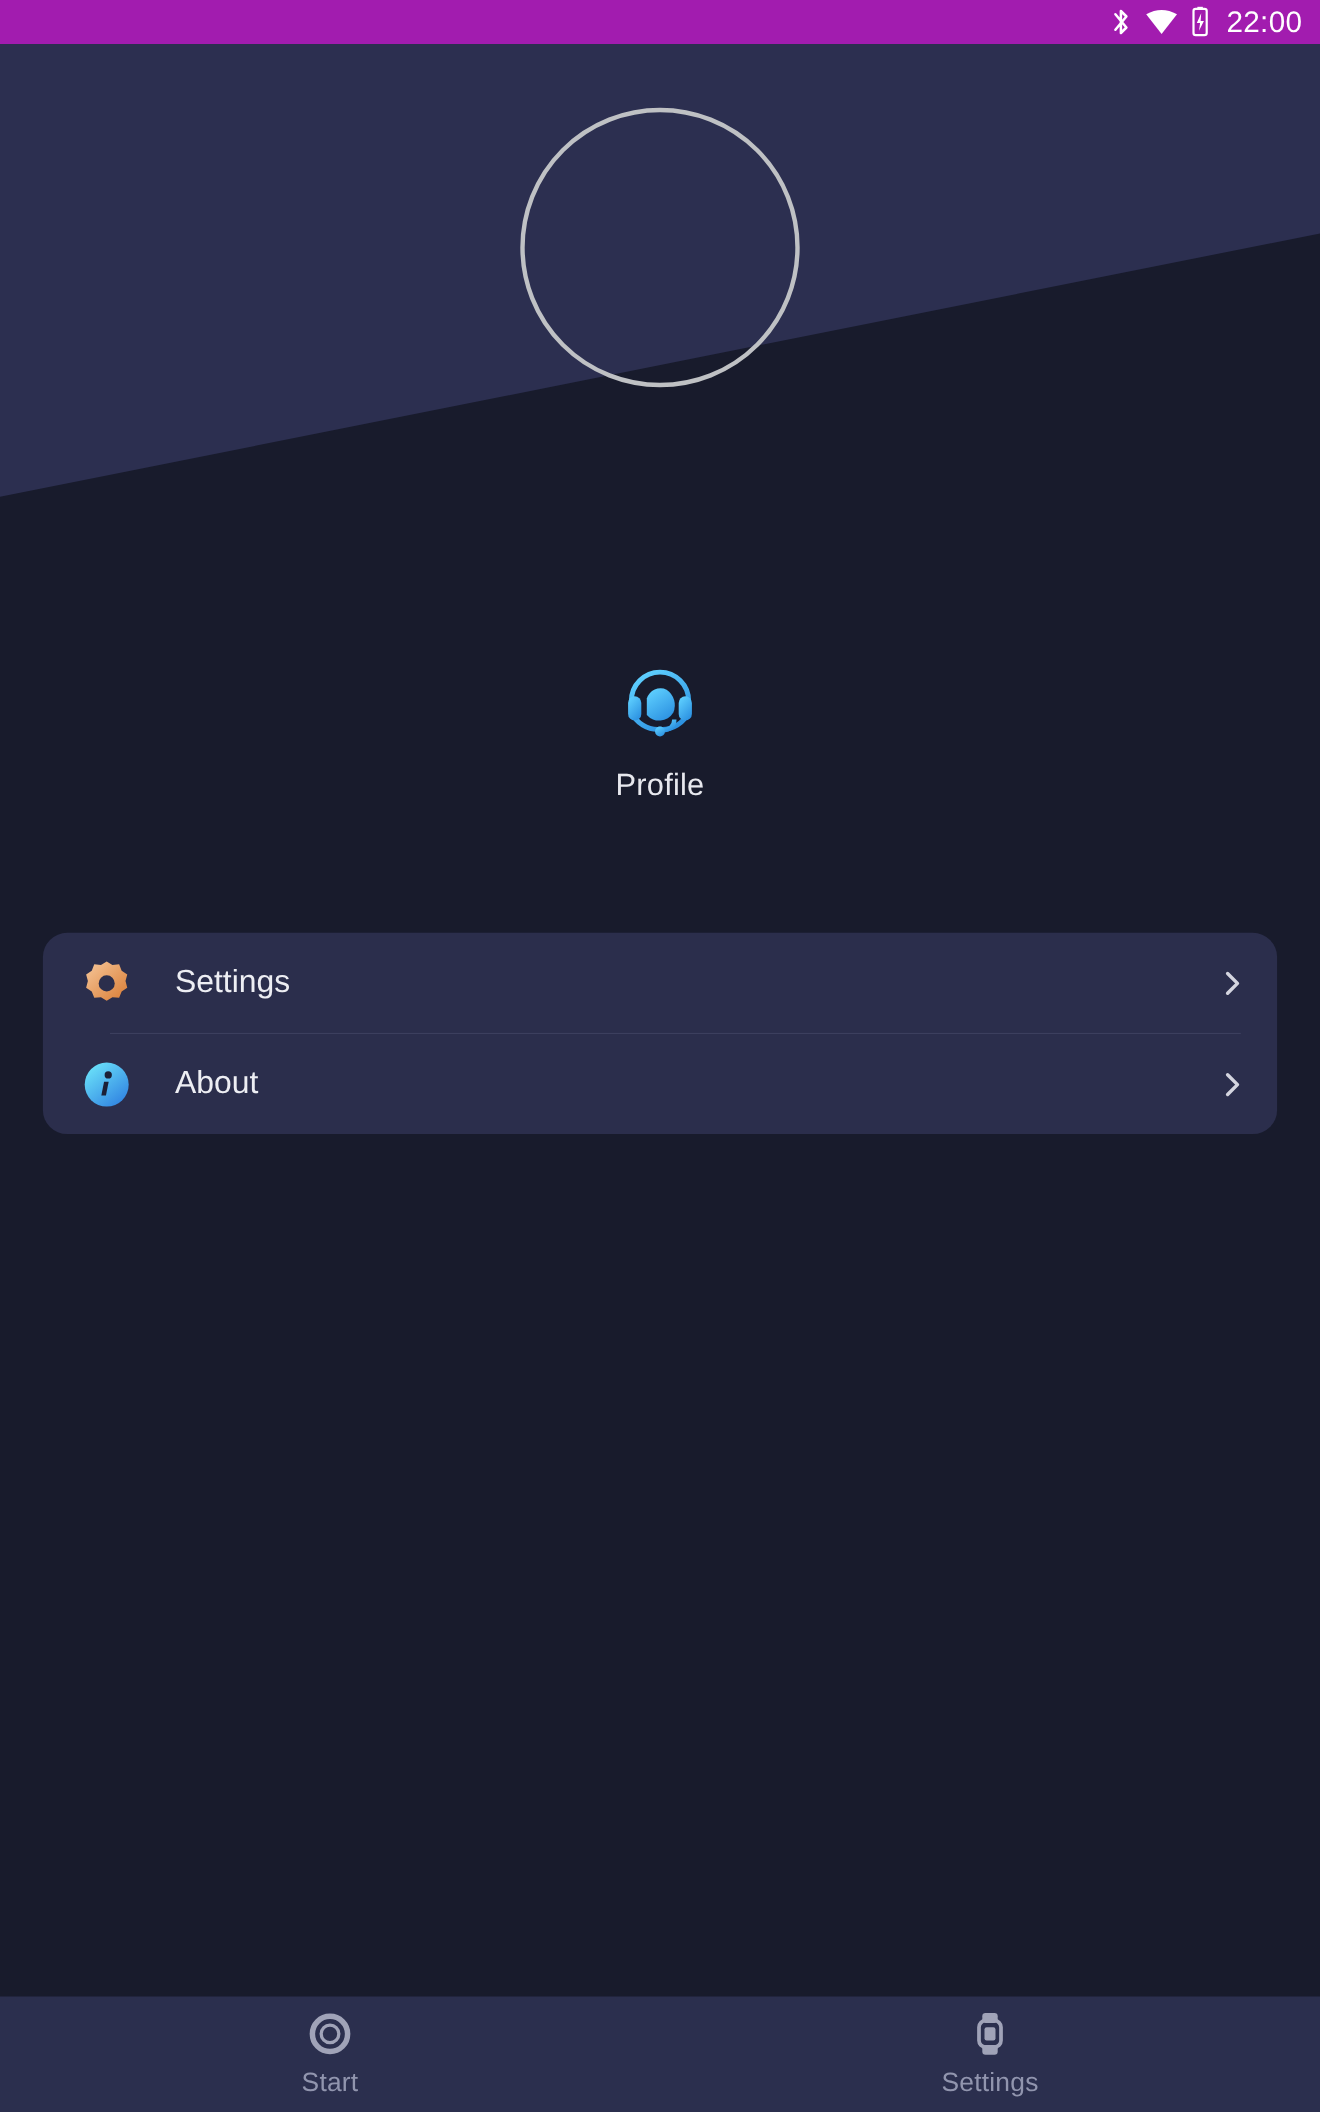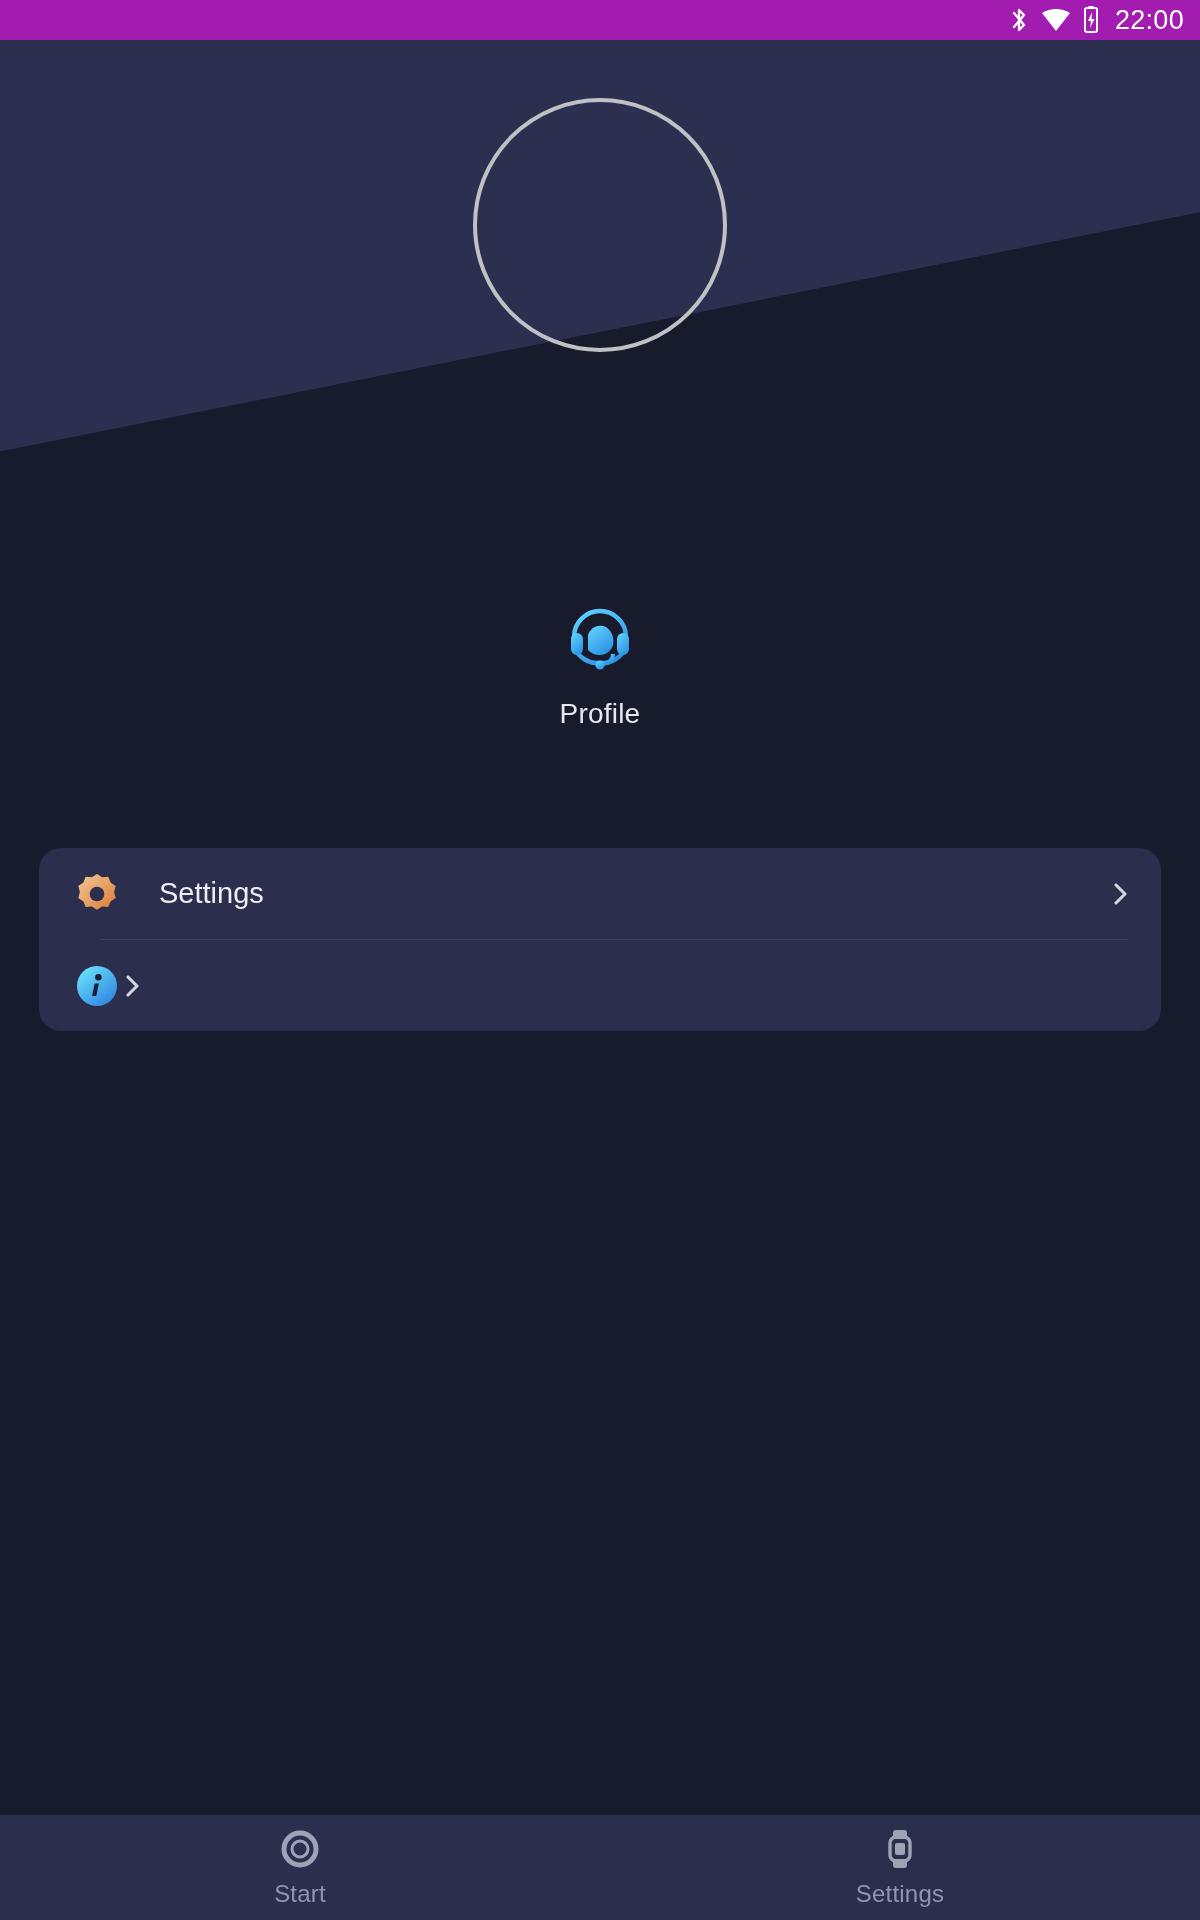--- a/index.html
+++ b/index.html
@@ -176,20 +176,21 @@
               <linearGradient id="gInfo" x1="0.1" y1="0" x2="0.9" y2="1">
             <stop offset="0" stop-color="#6EE7FB"></stop>
                 <stop offset="1" stop-color="#2D7EE0"></stop>
           </linearGradient>
             </defs>
           <circle cx="22" cy="22" r="20" fill="url(#gInfo)"></circle>
           <circle cx="23.4" cy="13.2" r="3.3" fill="#1C2036"></circle>
           <path d="M23.8 19.5 l-2.5 12.5 h-4.2 l2.5 -12.5 z" fill="#1C2036"></path>
         </svg>
       </span>
+      <span class="row-label">About</span>
       <span class="row-chev">
         <svg width="26" height="26" viewBox="0 0 26 26">
           <path d="M9 4 L18 13 L9 22" fill="none" stroke="#E3E4EC" stroke-width="3.1" stroke-linecap="round" stroke-linejoin="round"></path>
         </svg>
       </span>
     </div>
   </div>
 
   <div class="bottomnav">
 

